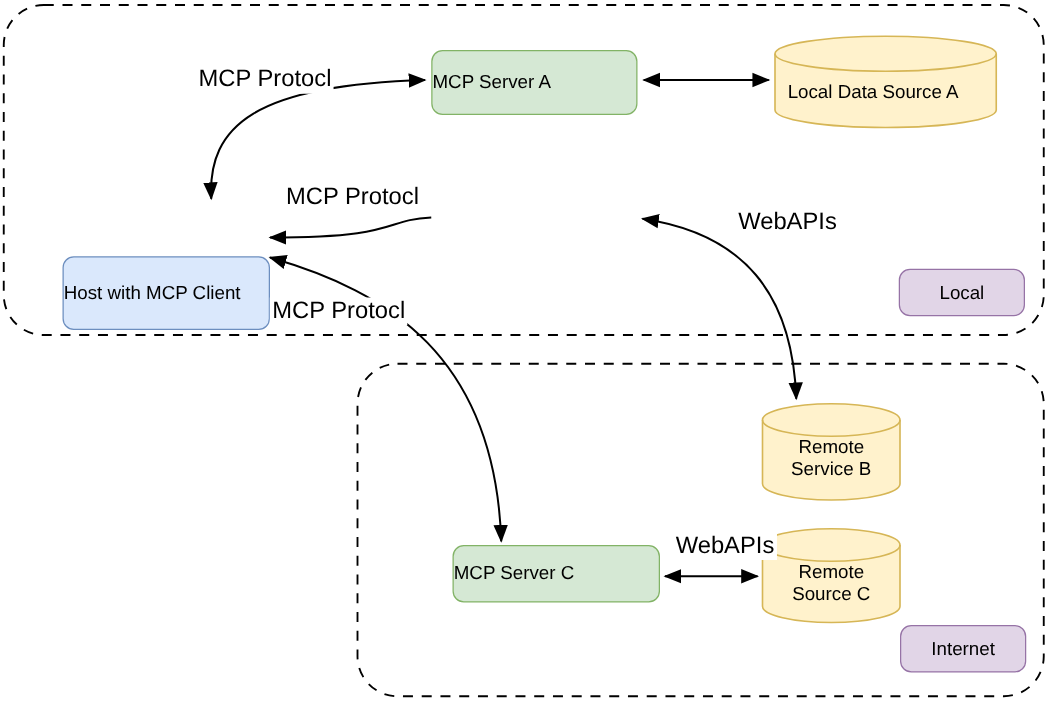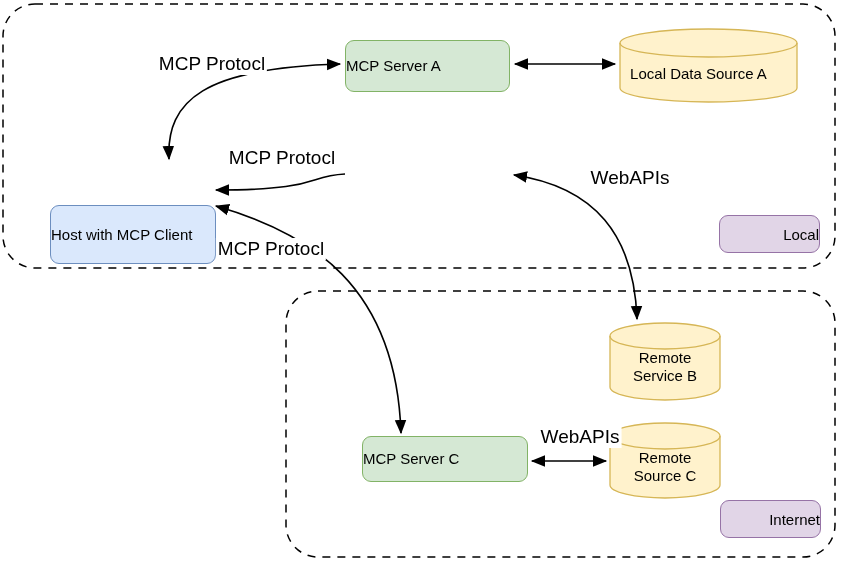--- a/index.html
+++ b/index.html
@@ -70,21 +70,21 @@
     border: 1px solid var(--box-green-stroke);
   }
   .node.blue {
     background: var(--box-blue-fill);
     border: 1px solid var(--box-blue-stroke);
   }
   .badge {
     position: absolute;
     display: flex;
     align-items: center;
-    justify-content: flex-end;
+    justify-content: center;
     font-size: 15px;
     background: var(--badge-fill);
     border: 1px solid var(--badge-stroke);
     border-radius: 9px;
   }
   .cyl-label {
     position: absolute;
     display: flex;
     flex-direction: column;
     align-items: center;

